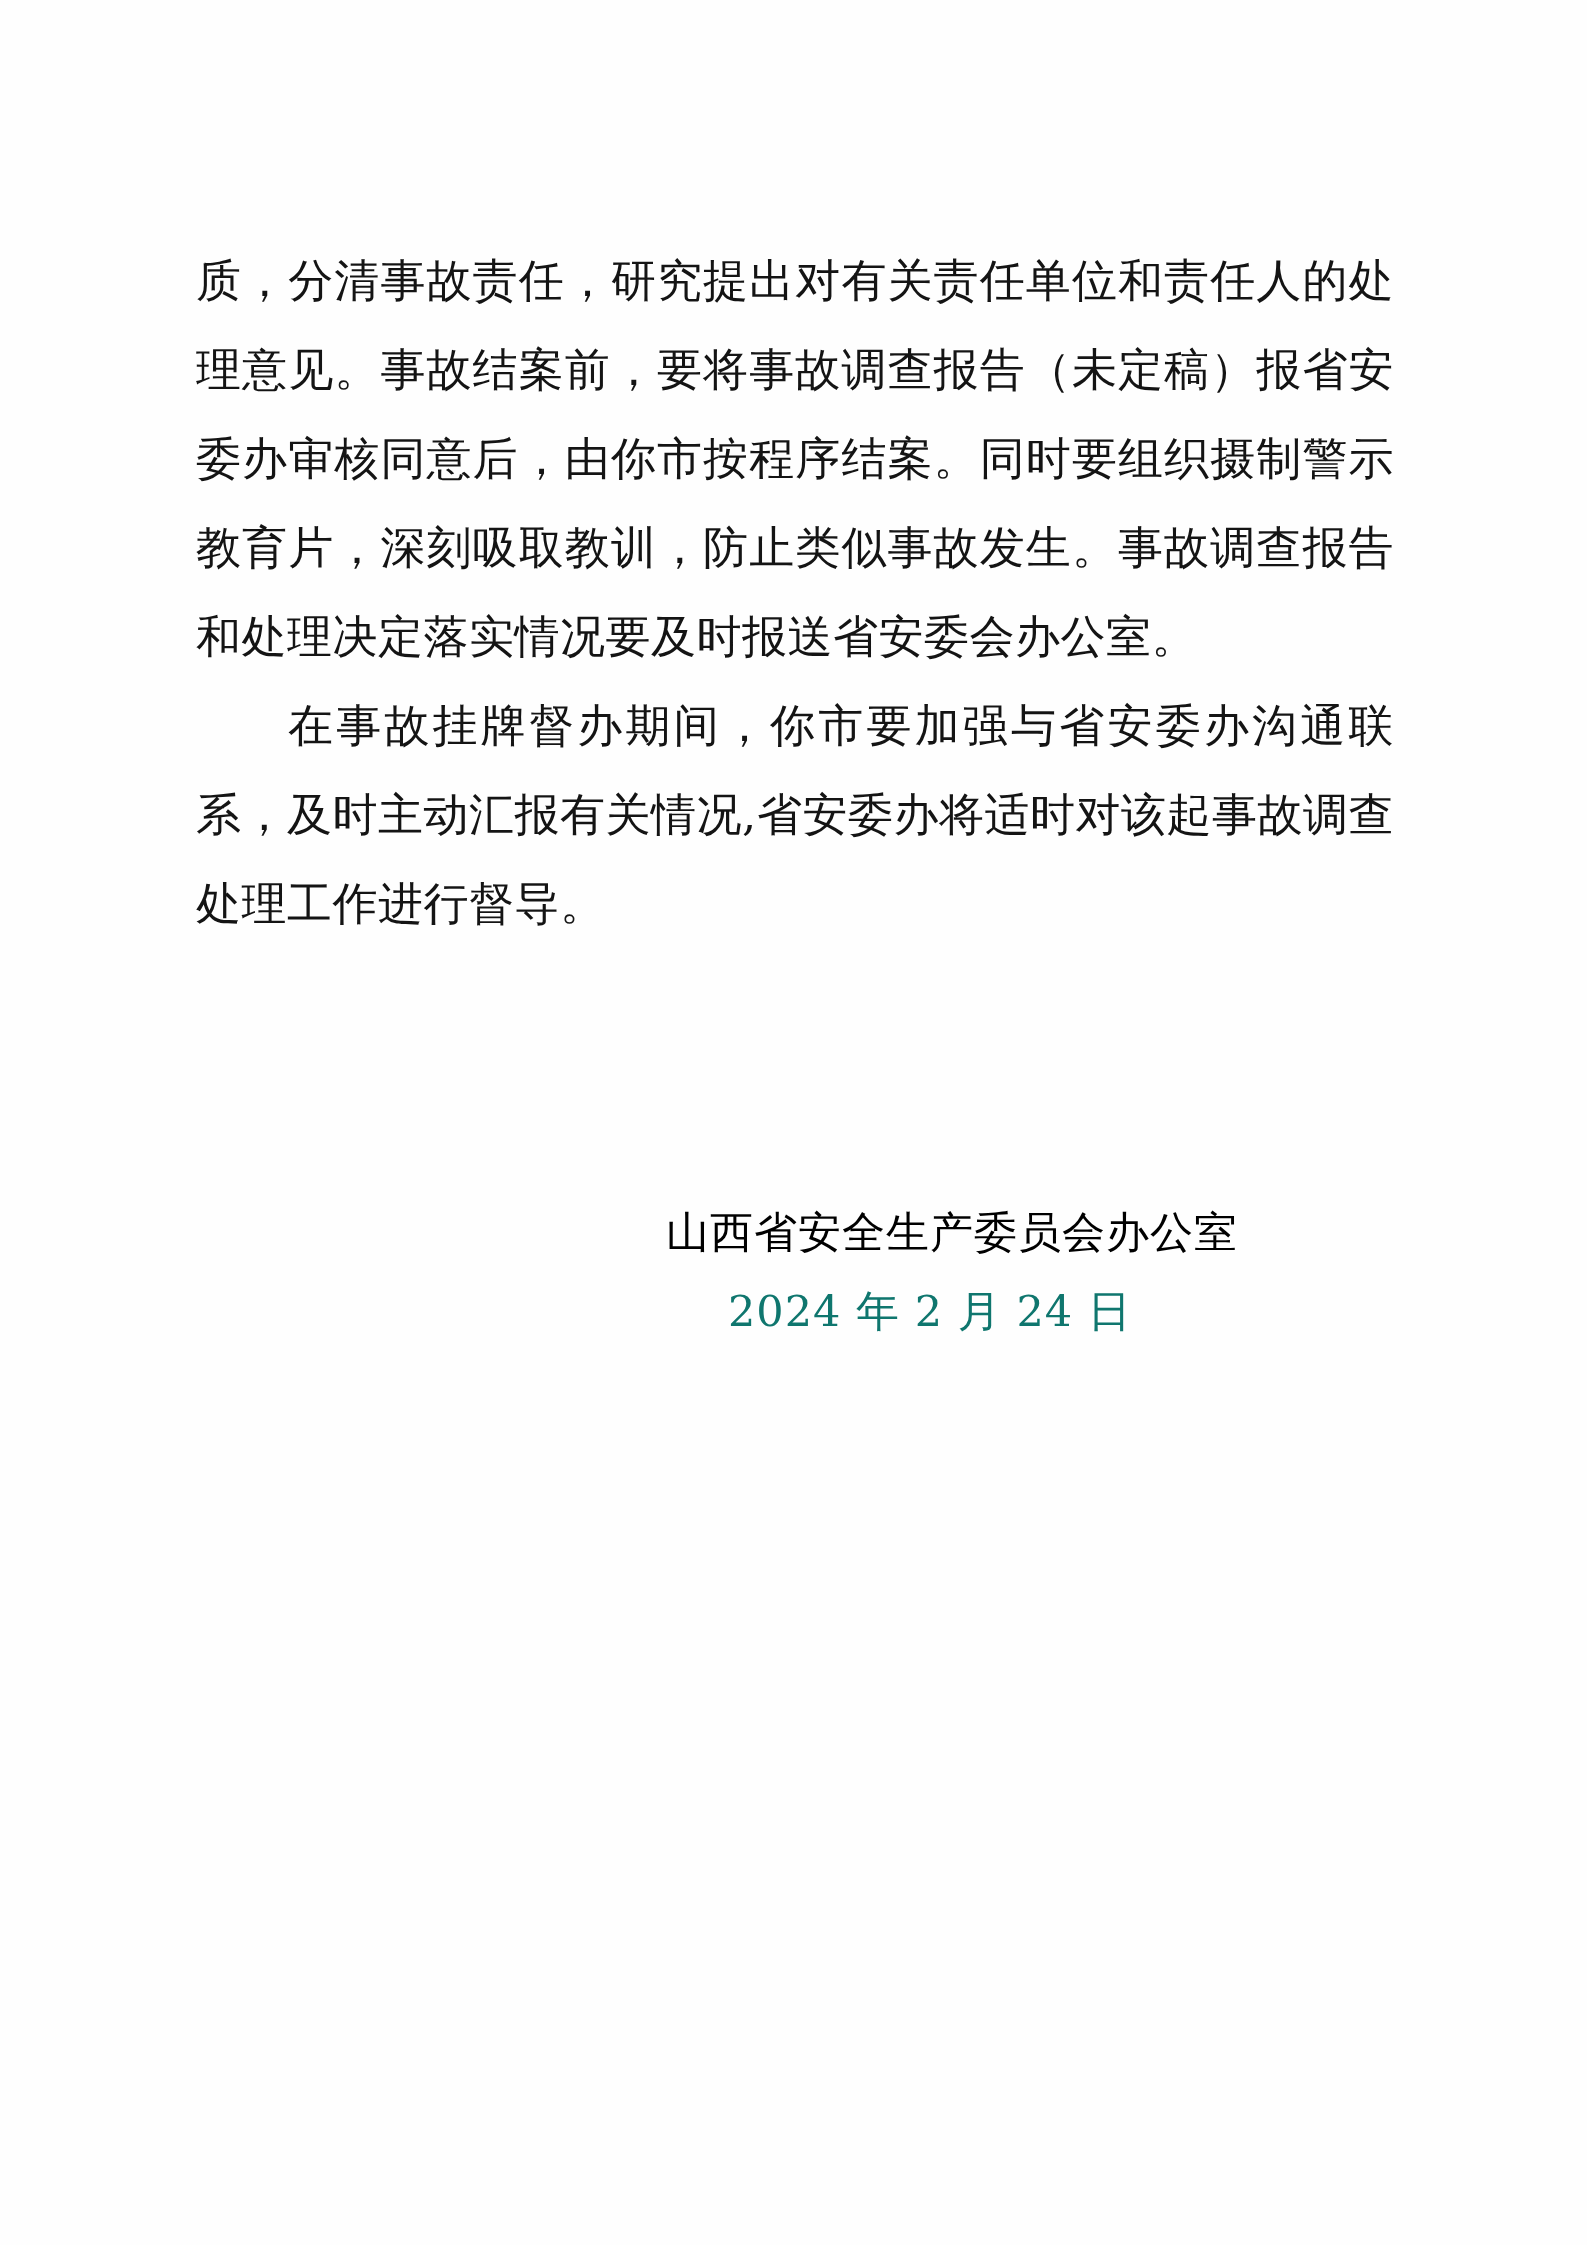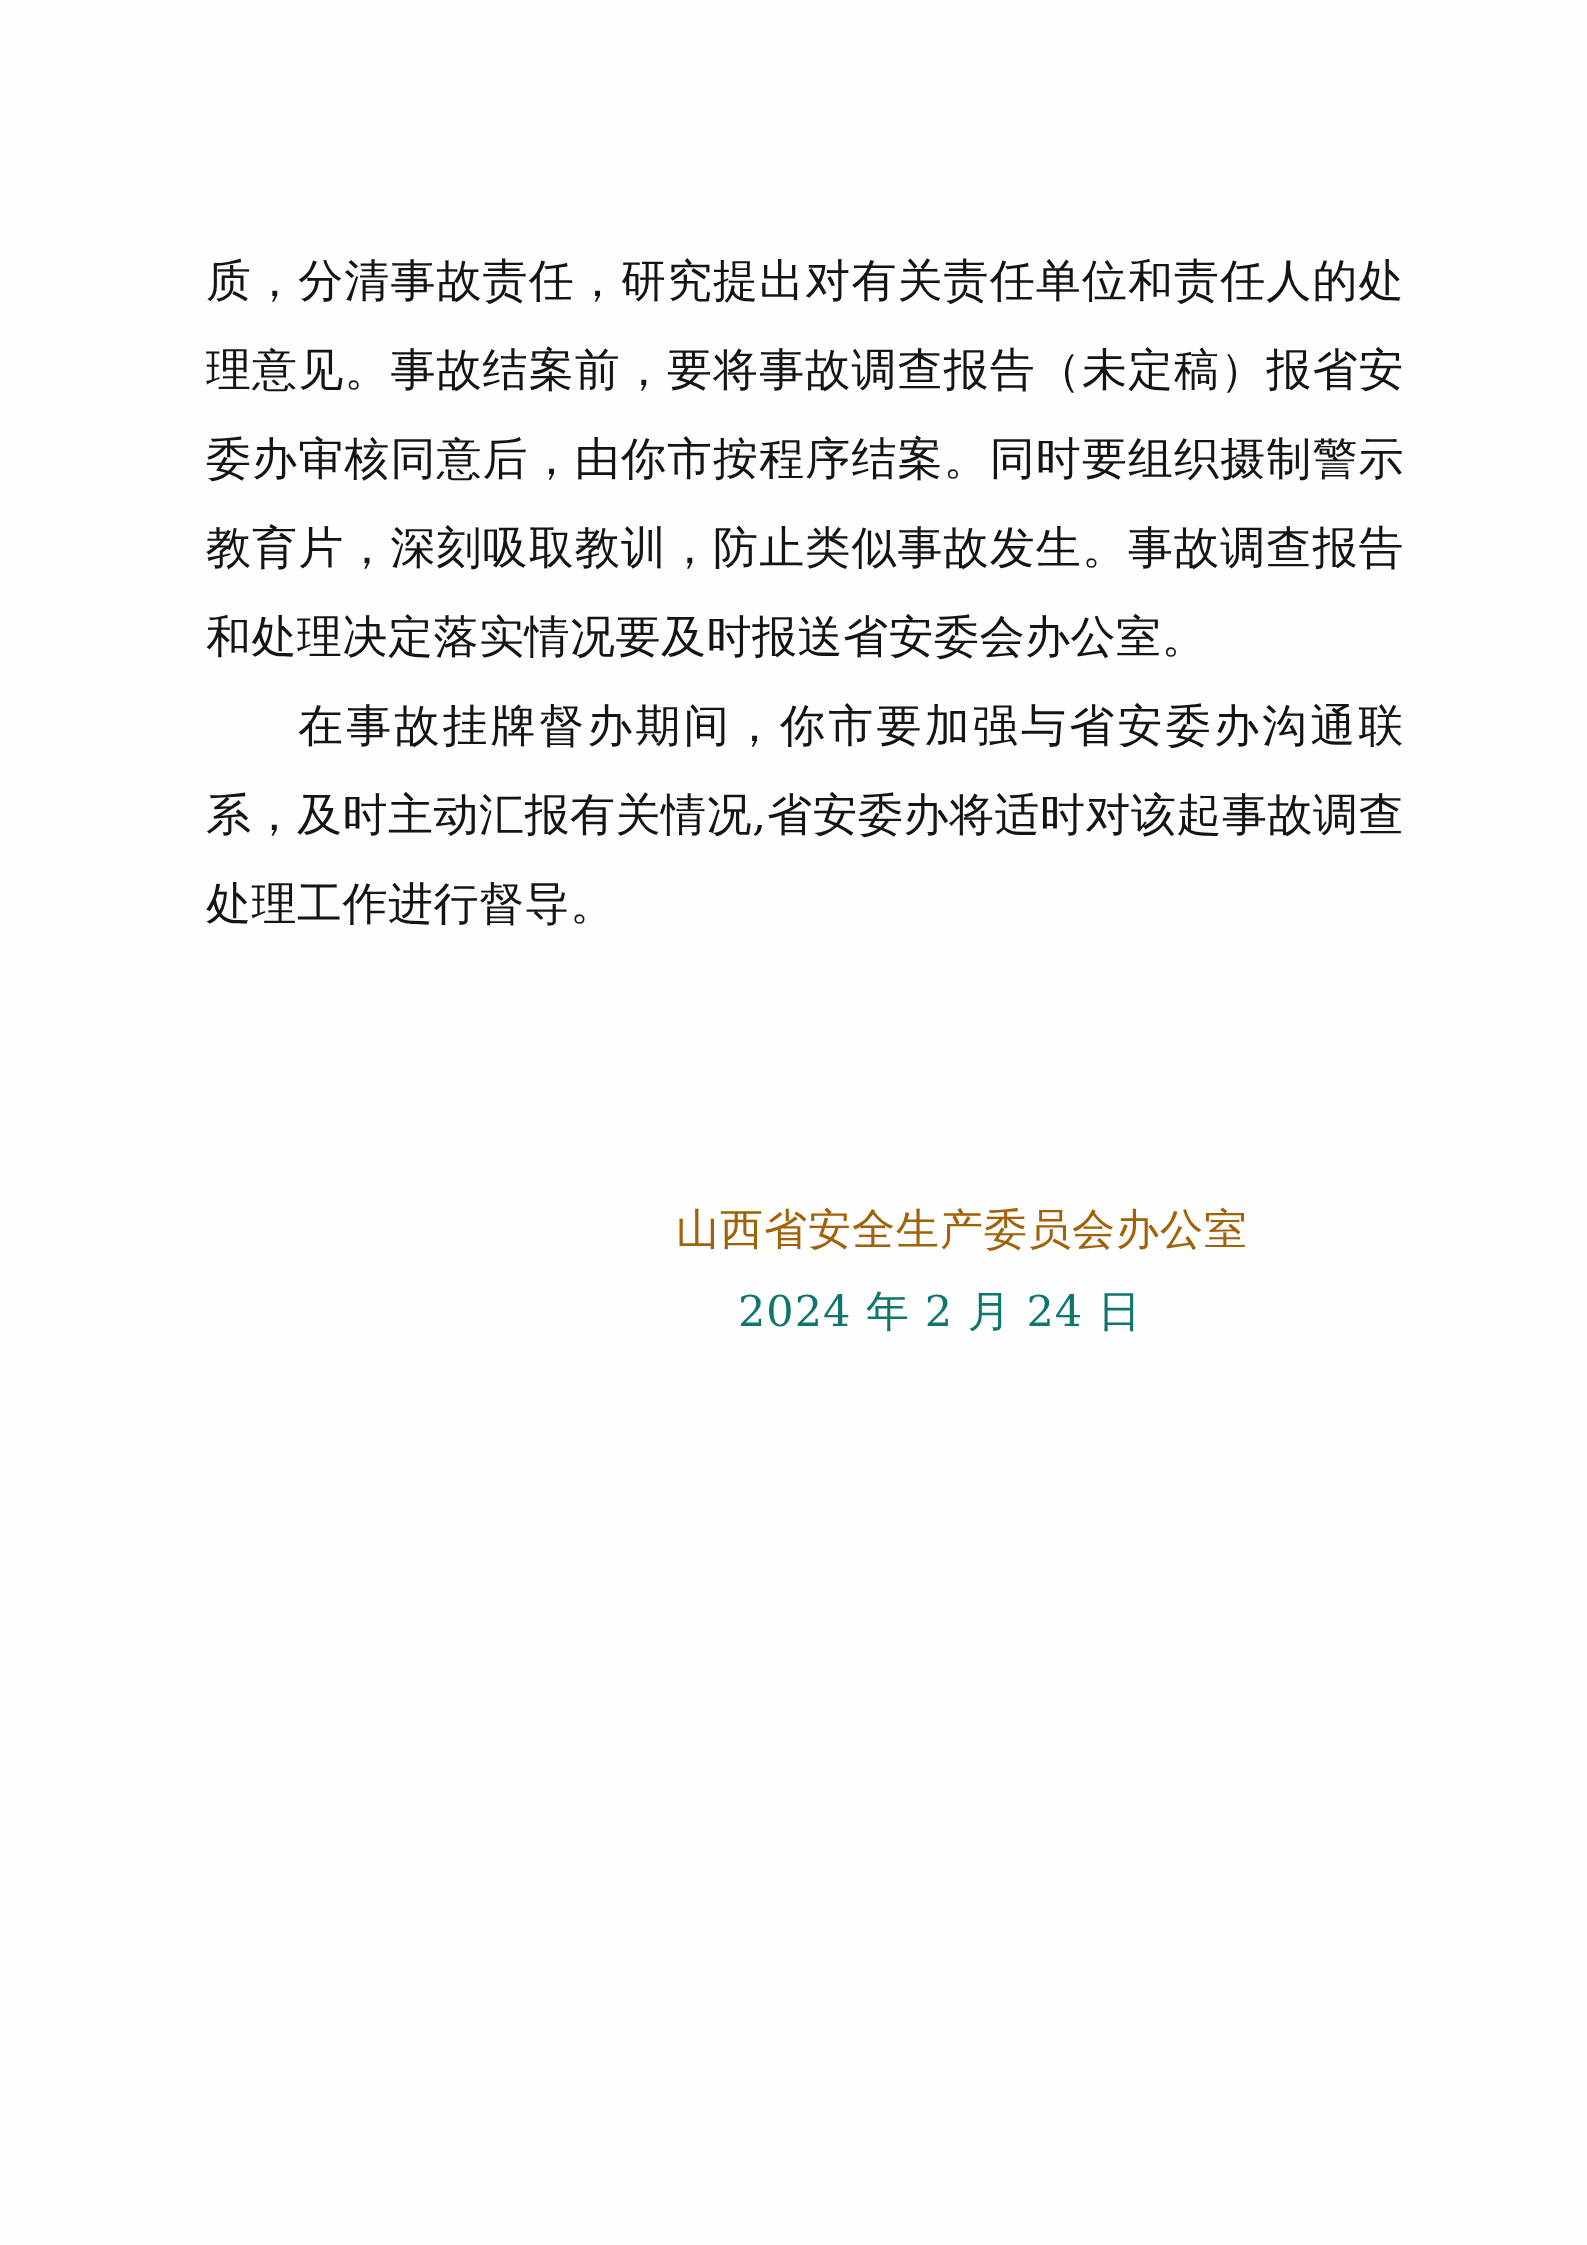--- a/index.html
+++ b/index.html
@@ -14,21 +14,21 @@
   .page {
     position: relative;
     width: 1587px;
     height: 2245px;
     background: #fefefe;
     box-sizing: border-box;
     overflow: hidden;
   }
   .content {
     position: absolute;
-    left: 206px;
+    left: 196px;
     top: 236px;
     width: 1198px;
   }
   .para {
     font-size: 45px;
     line-height: 89px;
     letter-spacing: 0.5px;
     text-align: justify;
     text-justify: inter-ideograph;
     margin: 0 0 0 0;
@@ -42,24 +42,24 @@
   .spacer-large {
     height: 246px;
   }
   .signature-block {
     margin-top: 0;
     padding-left: 470px;
   }
   .sign-line {
     font-size: 43px;
     line-height: 78px;
-    color: #a16207;
+    color: #000000;
     letter-spacing: 1px;
     white-space: nowrap;
-    font-family: Liberation Mono, monospace;
+    font-family: Liberation Serif, serif;
   }
   .sign-date {
     font-size: 43px;
     line-height: 78px;
     color: #0f766e;
     letter-spacing: 1px;
     white-space: nowrap;
     padding-left: 62px;
     font-family: "DejaVu Serif", "Liberation Serif", serif;
   }

